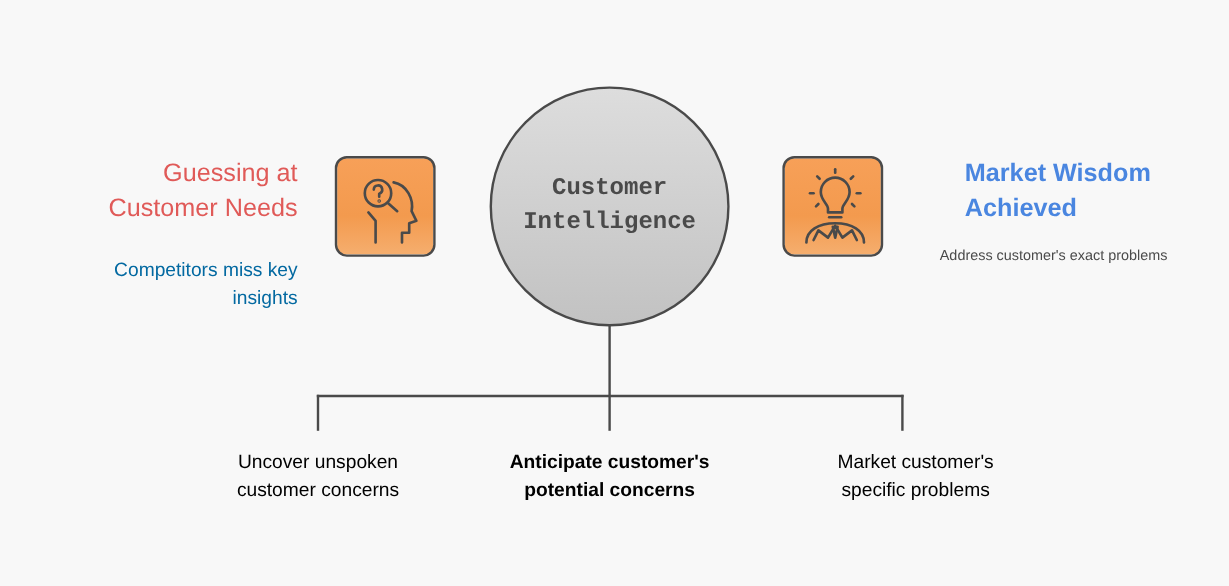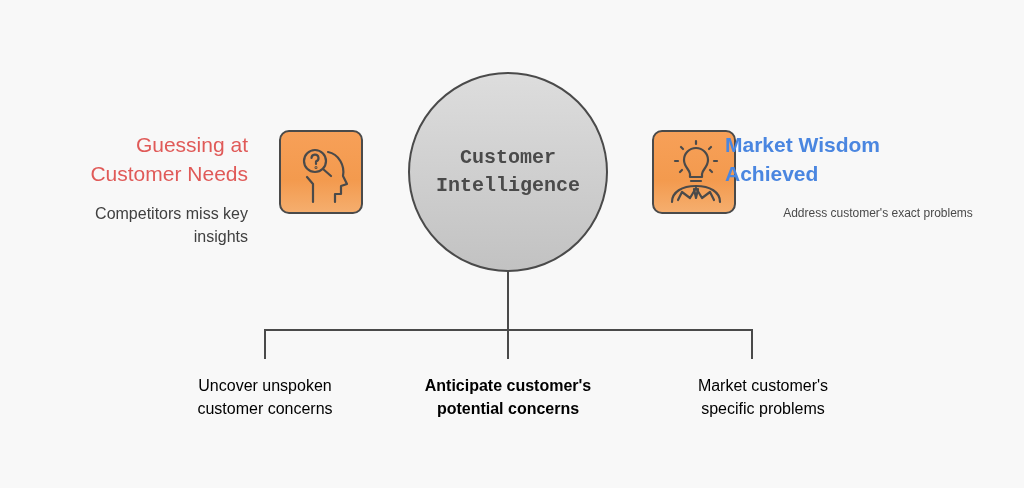--- a/index.html
+++ b/index.html
@@ -7,25 +7,25 @@
     width: 1024px; height: 488px; position: relative; overflow: hidden;
     background: #f8f8f8;
     font-family: "Liberation Sans", sans-serif;
   }
   .abs { position: absolute; }
   .title-left {
     left: 40px; top: 130px; width: 208px; text-align: right;
     font-weight: normal; font-size: 21px; line-height: 29px; color: #e05a58;
   }
   .desc-left {
-    left: 40px; top: 202px; width: 208px; text-align: right;
-    font-size: 16px; line-height: 23px; color: #404040;
+    left: 40px; top: 214px; width: 208px; text-align: right;
+    font-size: 16px; line-height: 23px; color: #0369a1;
   }
   .title-right {
-    left: 725px; top: 130px; width: 220px; text-align: left;
+    left: 804px; top: 130px; width: 220px; text-align: left;
     font-weight: bold; font-size: 21px; line-height: 29px; color: #4a86e0;
   }
   .desc-right {
     left: 768px; top: 202px; width: 220px; text-align: center;
     font-size: 12px; line-height: 23px; color: #4a4a4a;
   }
   .icon-box {
     width: 84px; height: 84px; border: 2px solid #4a4a4a; border-radius: 10px;
     background: linear-gradient(#f7a058, #f39a4e 60%, #f5ae6e);
     box-sizing: border-box;

